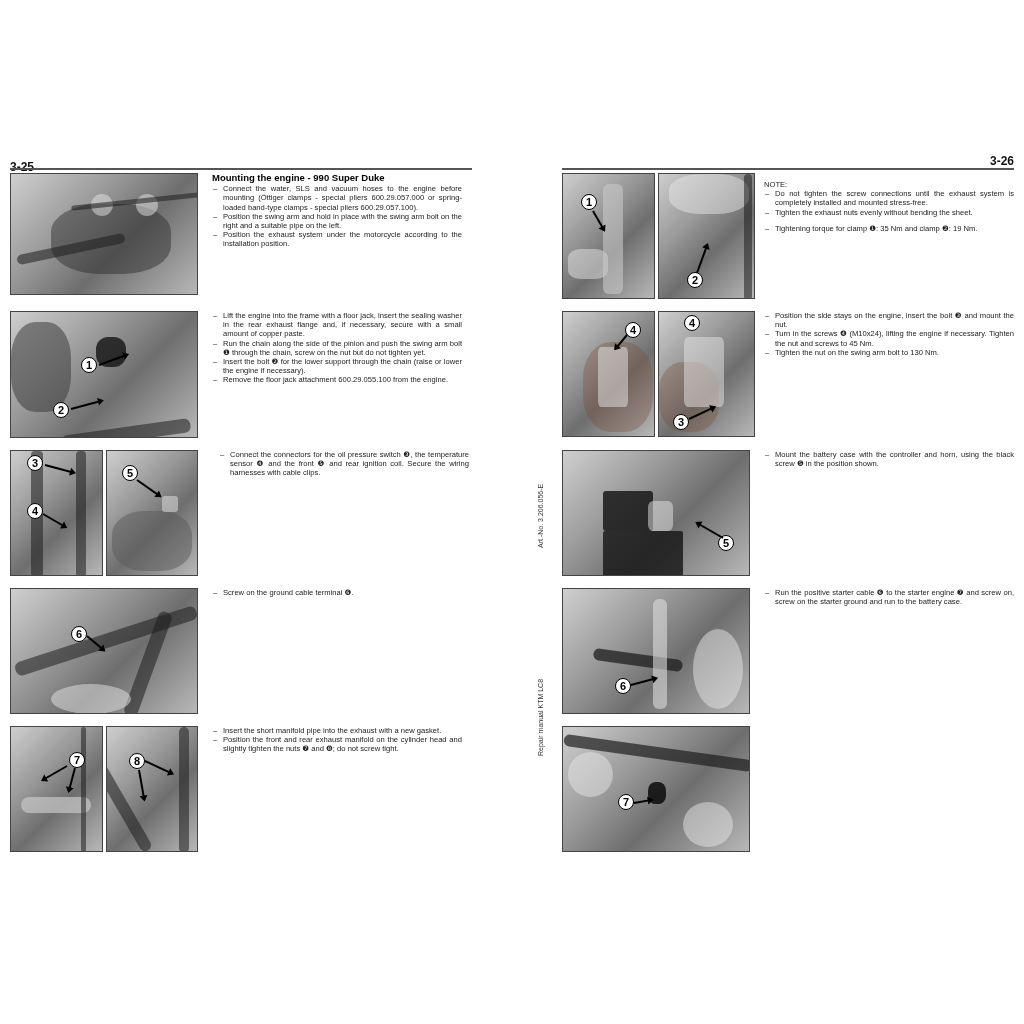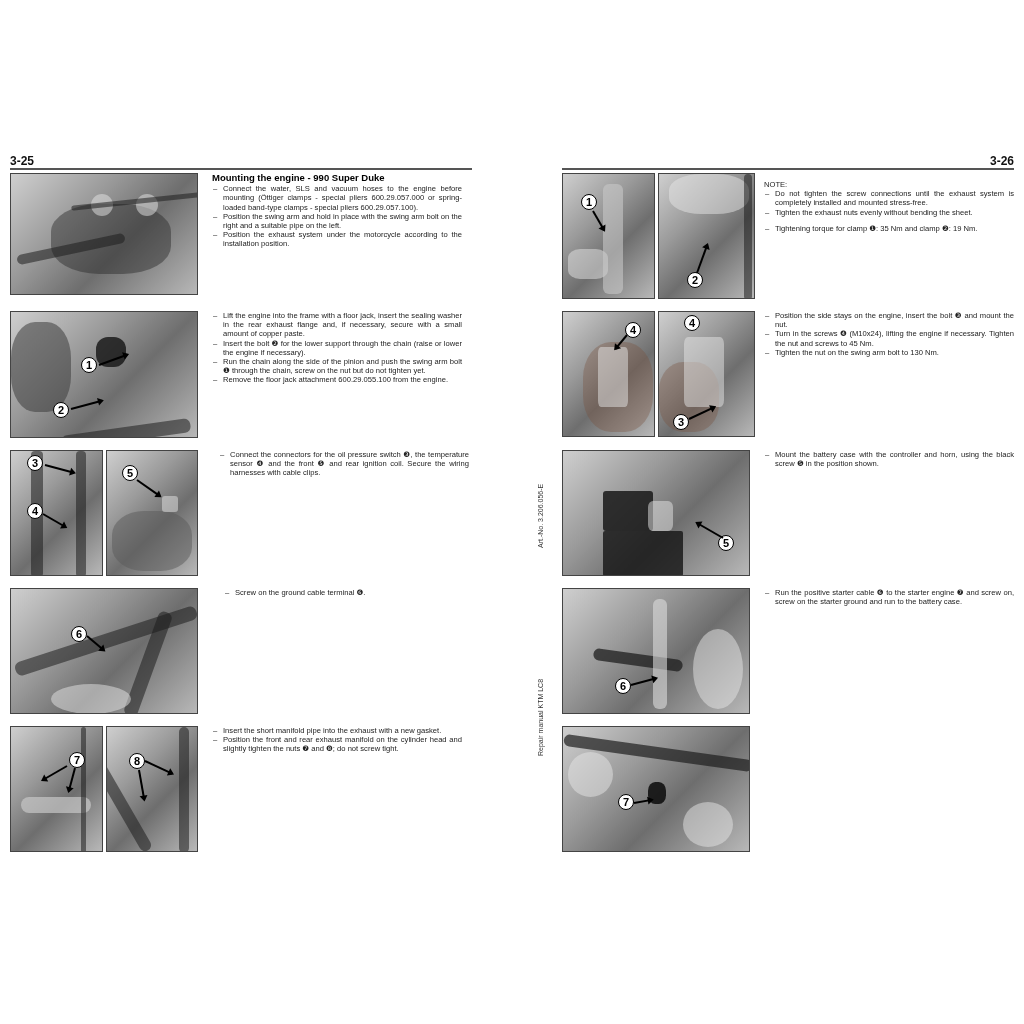--- a/index.html
+++ b/index.html
@@ -38,21 +38,21 @@
 
   .sidebar-text {
     position: absolute; font-size: 7px; color: #333; white-space: nowrap;
     transform: rotate(-90deg); transform-origin: left top;
   }
 </style>
 </head>
 <body>
 
 <div>
-  <div class="page-num" style="left:10px;">3-25</div>
+  <div class="page-num" style="left:10px;margin-top:6px;">3-25</div>
   <div class="rule" style="left:10px; width:462px;"></div>
 
   <div class="photo" style="left:10px; top:173px; width:188px; height:122px;">
     <div class="shade1" style="left:40px; top:30px; width:120px; height:70px;"></div>
     <div class="shade2" style="left:80px; top:20px; width:22px; height:22px;"></div>
     <div class="shade2" style="left:125px; top:20px; width:22px; height:22px;"></div>
     <div class="bar" style="left:5px; top:70px; width:110px; height:10px; transform:rotate(-12deg);"></div>
     <div class="bar" style="left:60px; top:25px; width:130px; height:5px; transform:rotate(-6deg);"></div>
   </div>
   <div class="textblock" style="left:212px; top:173px; width:250px;">
@@ -69,22 +69,22 @@
     <div class="shade1" style="left:85px; top:25px; width:30px; height:30px; background:rgba(20,20,20,0.8);"></div>
     <div class="bar" style="left:50px; top:115px; width:130px; height:14px; transform:rotate(-8deg);"></div>
     <div class="callout" style="left:70px; top:45px;">1</div>
     <div class="arrow" style="left:88px; top:52px; width:30px; transform:rotate(-20deg);"></div>
     <div class="callout" style="left:42px; top:90px;">2</div>
     <div class="arrow" style="left:60px; top:96px; width:32px; transform:rotate(-15deg);"></div>
   </div>
   <div class="textblock" style="left:212px; top:311px; width:250px;">
     <ul>
       <li>Lift the engine into the frame with a floor jack, insert the sealing washer in the rear exhaust flange and, if necessary, secure with a small amount of copper paste.</li>
+      <li>Run the chain along the side of the pinion and push the swing arm bolt ❶ through the chain, screw on the nut but do not tighten yet.</li>
       <li>Insert the bolt ❷ for the lower support through the chain (raise or lower the engine if necessary).</li>
-      <li>Run the chain along the side of the pinion and push the swing arm bolt ❶ through the chain, screw on the nut but do not tighten yet.</li>
       <li>Remove the floor jack attachment 600.29.055.100 from the engine.</li>
     </ul>
   </div>
 
   <div class="photo" style="left:10px; top:450px; width:93px; height:126px;">
     <div class="bar" style="left:20px; top:0px; width:12px; height:126px; border-radius:4px;"></div>
     <div class="bar" style="left:65px; top:0px; width:10px; height:126px; border-radius:4px;"></div>
     <div class="callout" style="left:16px; top:4px;">3</div>
     <div class="arrow" style="left:34px; top:13px; width:30px; transform:rotate(15deg);"></div>
     <div class="callout" style="left:16px; top:52px;">4</div>
@@ -102,21 +102,21 @@
     </ul>
   </div>
 
   <div class="photo" style="left:10px; top:588px; width:188px; height:126px;">
     <div class="bar" style="left:0px; top:45px; width:190px; height:14px; transform:rotate(-18deg);"></div>
     <div class="bar" style="left:130px; top:20px; width:14px; height:110px; transform:rotate(20deg);"></div>
     <div class="shade2" style="left:40px; top:95px; width:80px; height:30px;"></div>
     <div class="callout" style="left:60px; top:37px;">6</div>
     <div class="arrow" style="left:76px; top:46px; width:22px; transform:rotate(40deg);"></div>
   </div>
-  <div class="textblock" style="left:224px; top:588px; width:250px;">
+  <div class="textblock" style="left:212px; top:588px; width:250px;">
     <ul>
       <li>Screw on the ground cable terminal ❻.</li>
     </ul>
   </div>
 
   <div class="photo" style="left:10px; top:726px; width:93px; height:126px;">
     <div class="bar" style="left:10px; top:70px; width:70px; height:16px; border-radius:10px; background:rgba(200,200,200,0.7);"></div>
     <div class="bar" style="left:70px; top:0px; width:5px; height:126px;"></div>
     <div class="callout" style="left:58px; top:25px;">7</div>
     <div class="arrow" style="left:56px; top:38px; width:28px; transform:rotate(150deg);"></div>

